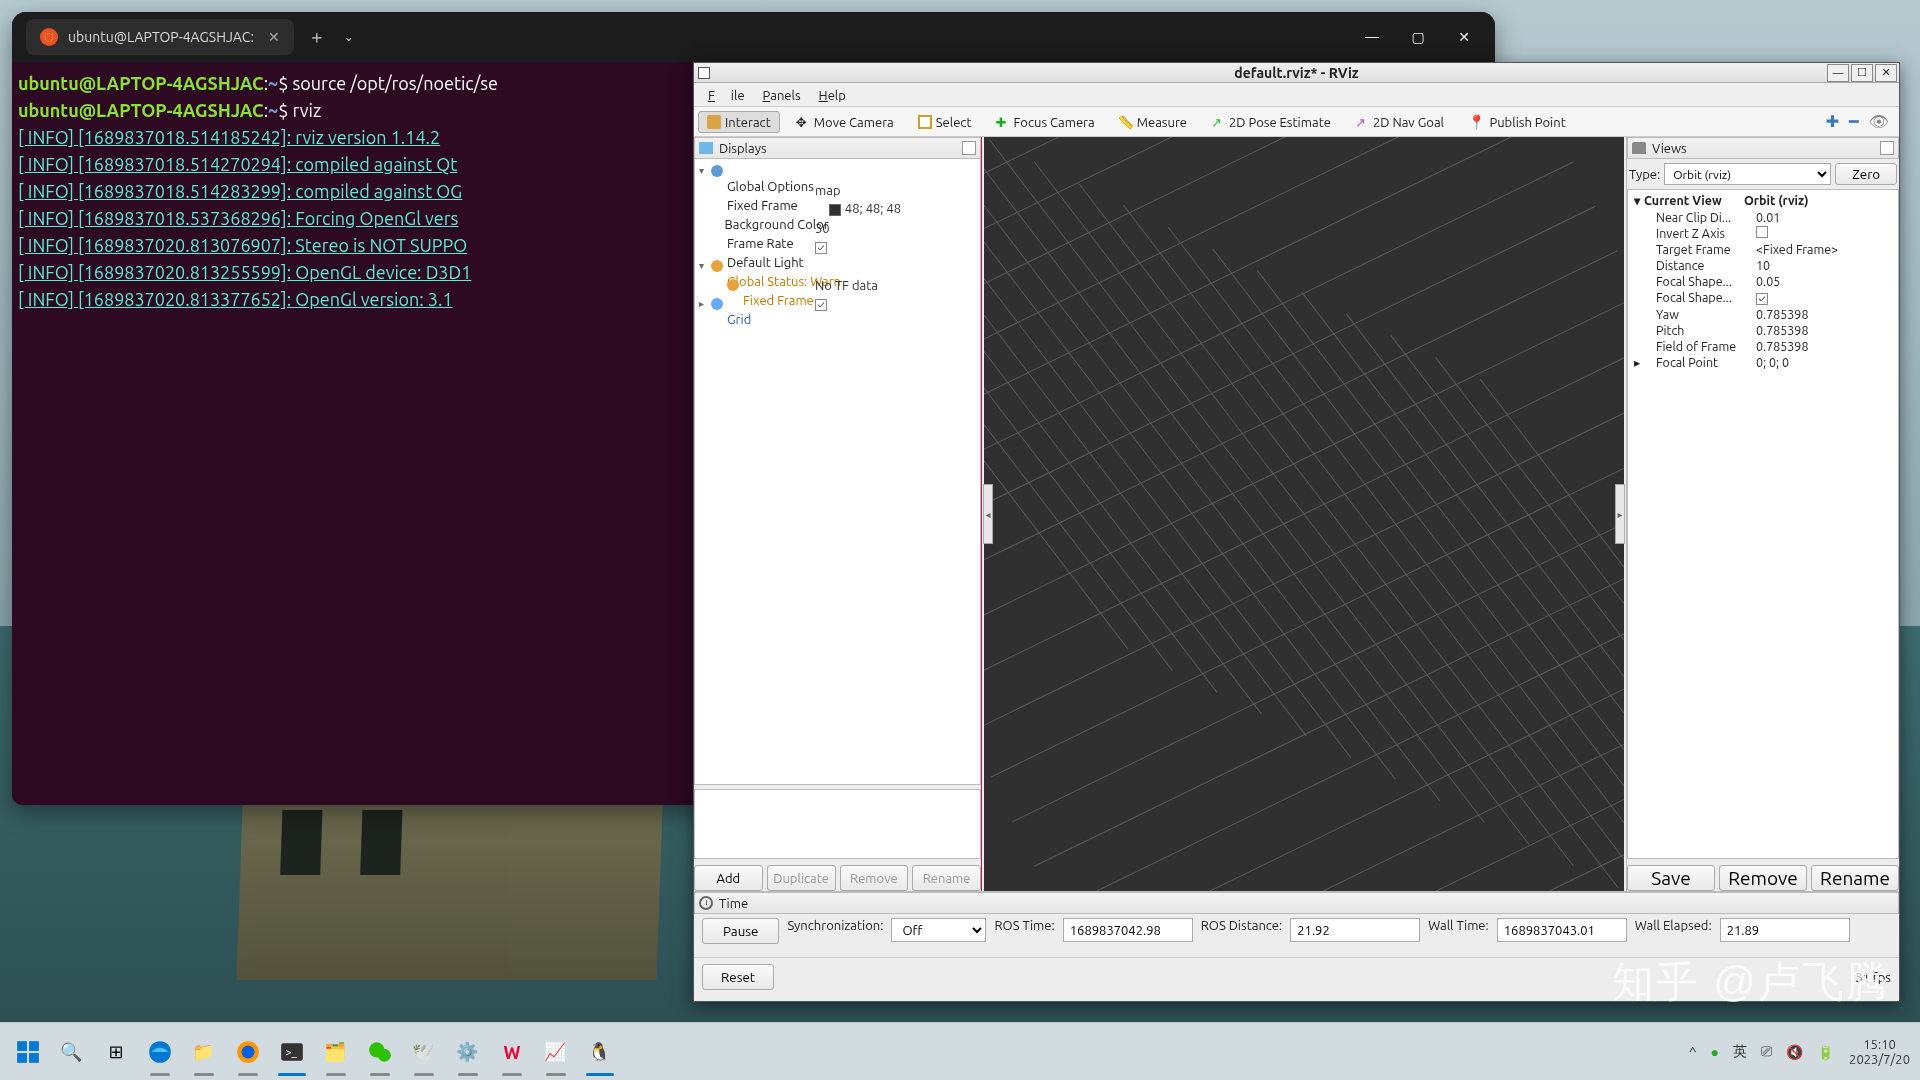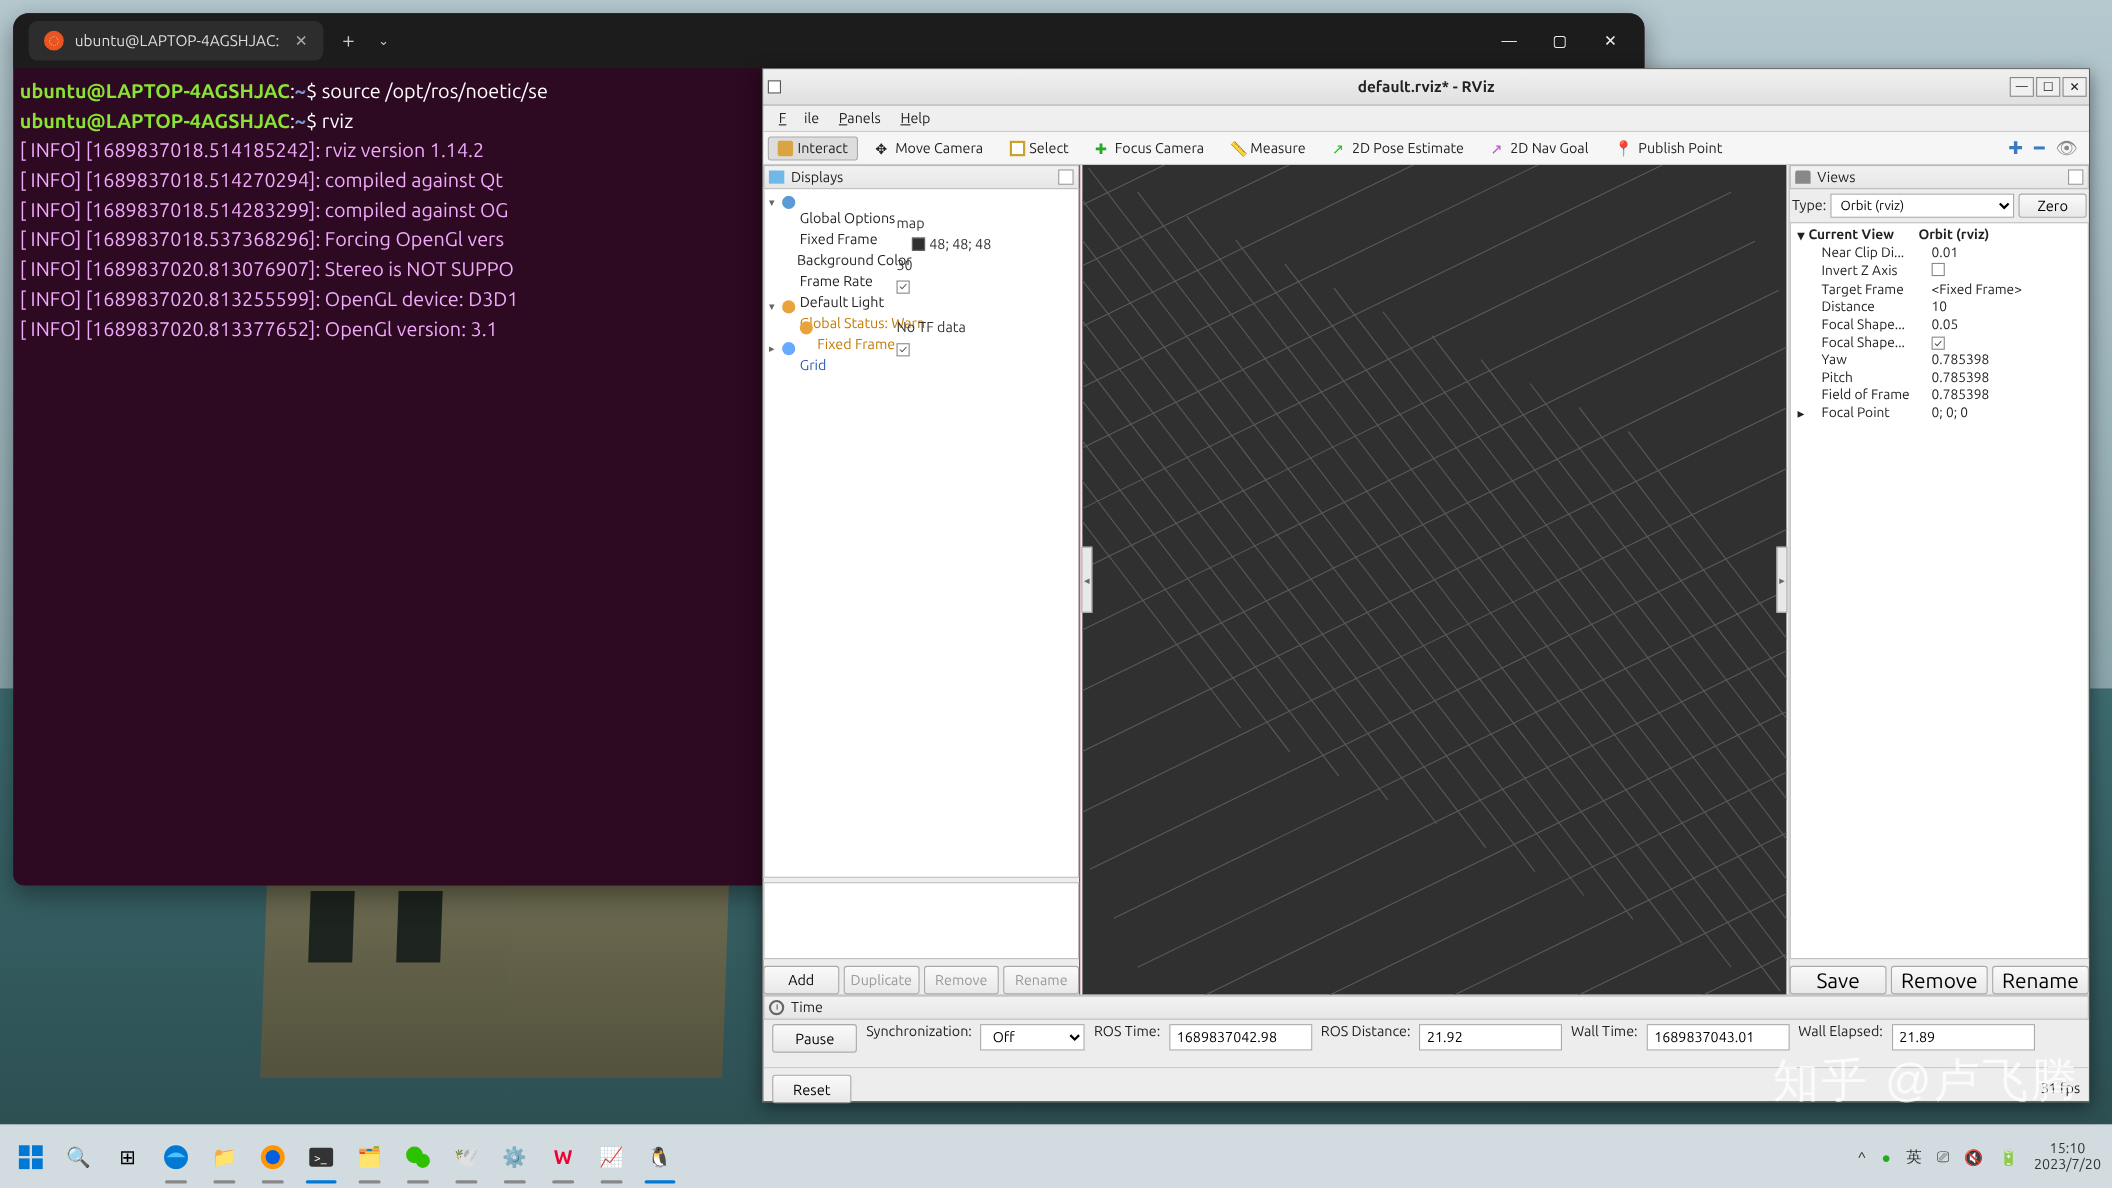--- a/index.html
+++ b/index.html
@@ -20,25 +20,25 @@
 .tab .ubuntu-icon { width:18px; height:18px; border-radius:50%; background:#e95420; display:flex; align-items:center; justify-content:center; font-size:10px; color:#fff; }
 .tab-close { color:#aaa; font-size:14px; margin-left:4px; }
 .tab-add { color:#ccc; margin-left:14px; font-size:18px; }
 .tab-drop { color:#ccc; margin-left:18px; font-size:12px; }
 .term-winbtns { margin-left:auto; display:flex; gap:28px; padding-right:14px; color:#eee; font-size:14px; }
 .term-winbtns span { width:18px; text-align:center; }
 .term-body { padding:8px 6px; font-family:"Ubuntu Mono","Consolas",monospace; font-size:18px; line-height:27px; color:#fff; white-space:pre; }
 .prompt-user { color:#8ae234; font-weight:bold; }
 .prompt-colon { color:#fff; }
 .prompt-path { color:#729fcf; font-weight:bold; }
-.info { color:#f0abfc; }
+.info { color:#5eead4;text-decoration:underline; }
 
 
 .rviz-window { position:absolute; left:693px; top:62px; width:1207px; height:940px; background:#ededed; border:1px solid #555; box-shadow:0 4px 16px rgba(0,0,0,.5); font-family:"Ubuntu","DejaVu Sans",sans-serif; font-size:13px; color:#222; }
-.rviz-titlebar { height:33px; background:linear-gradient(#f0f0f0,#e0e0e0); border-bottom:1px solid #aaa; display:flex; align-items:center; position:relative; }
+.rviz-titlebar { height:20px; background:linear-gradient(#f0f0f0,#e0e0e0); border-bottom:1px solid #aaa; display:flex; align-items:center; position:relative; }
 .rviz-title-icon { width:12px; height:12px; margin-left:4px; background:#fff; border:1px solid #555; }
 .rviz-title { position:absolute; left:50%; transform:translateX(-50%); font-weight:bold; font-size:14px; }
 .rviz-winbtns { margin-left:auto; display:flex; gap:2px; padding-right:2px; }
 .rviz-winbtns span { width:22px; height:18px; border:1px solid #888; background:#f0f0f0; display:flex; align-items:center; justify-content:center; font-size:11px; }
 .rviz-menubar { height:24px; background:#efefef; border-bottom:1px solid #ccc; display:flex; align-items:center; padding-left:6px; gap:2px; }
 .rviz-menubar span { padding:2px 8px; }
 .rviz-menubar span u { text-decoration:underline; }
 .rviz-toolbar { height:30px; background:#f6f6f6; border-bottom:1px solid #ccc; display:flex; align-items:center; padding-left:4px; gap:8px; }
 .tool-btn { display:flex; align-items:center; gap:4px; padding:3px 8px; border-radius:3px; font-size:13px; }
 .tool-btn.active { background:#ddd; border:1px solid #aaa; }

